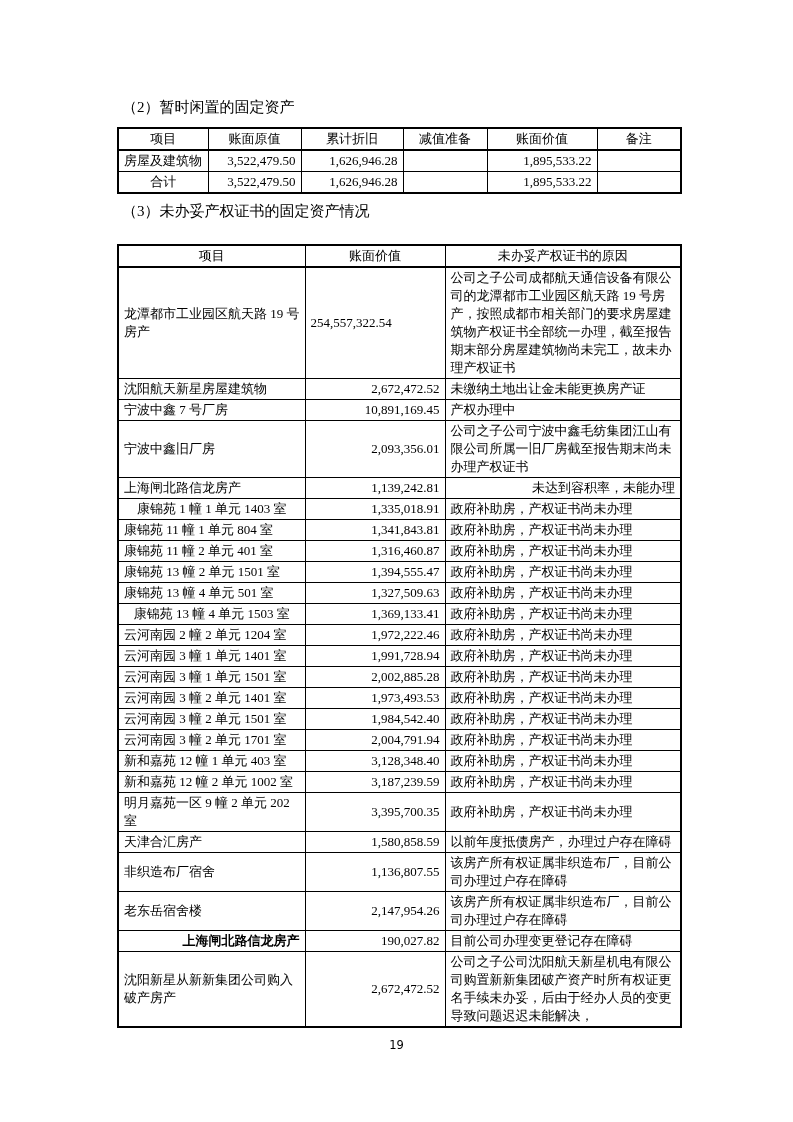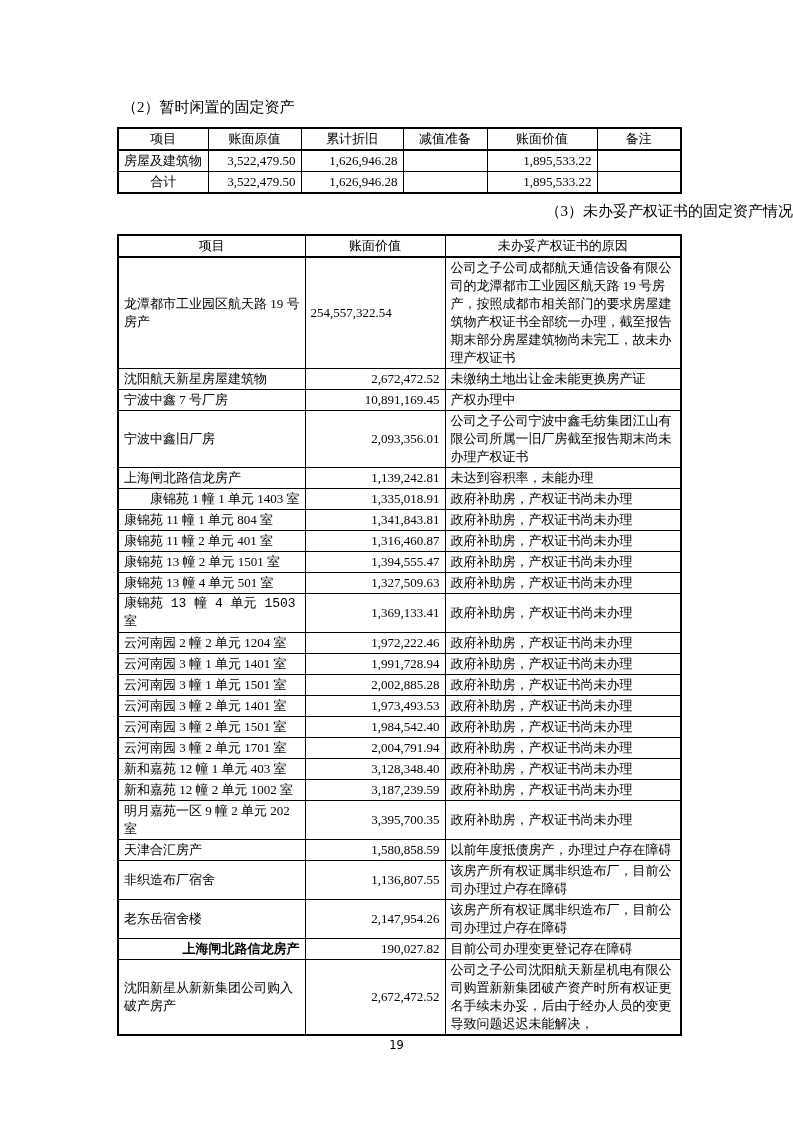--- a/index.html
+++ b/index.html
@@ -19,22 +19,21 @@
     padding-top: 97px;
   }
   .section-title {
     margin: 0 0 10px 122px;
     font-size: 15px;
     line-height: 20px;
     font-weight: normal;
   }
   .section-title.second {
     margin-top: 7px;
-    margin-bottom: 13px;
-    text-align: right;
+    margin-bottom: 23px;
   }
   table.doc-table {
     border-collapse: collapse;
     table-layout: fixed;
     margin-left: 117px;
     width: 563px;
     font-size: 13px;
     border: 2px solid #000;
   }
   table.doc-table th,
@@ -142,24 +141,24 @@
           <td style="text-align: left;">产权办理中</td>
         </tr>
         <tr>
           <td style="text-align: left;">宁波中鑫旧厂房</td>
           <td style="text-align: right;">2,093,356.01</td>
           <td style="text-align: left;">公司之子公司宁波中鑫毛纺集团江山有限公司所属一旧厂房截至报告期末尚未办理产权证书</td>
         </tr>
         <tr>
           <td style="text-align: left;">上海闸北路信龙房产</td>
           <td style="text-align: right;">1,139,242.81</td>
-          <td style="text-align: left;">未达到容积率，未能办理</td>
-        </tr>
-        <tr>
-          <td style="text-align: right;">康锦苑 1 幢 1 单元 1403 室</td>
+          <td style="text-align: right;">未达到容积率，未能办理</td>
+        </tr>
+        <tr>
+          <td style="text-align: center;">康锦苑 1 幢 1 单元 1403 室</td>
           <td style="text-align: right;">1,335,018.91</td>
           <td style="text-align: left;">政府补助房，产权证书尚未办理</td>
         </tr>
         <tr>
           <td style="text-align: left;">康锦苑 11 幢 1 单元 804 室</td>
           <td style="text-align: right;">1,341,843.81</td>
           <td style="text-align: left;">政府补助房，产权证书尚未办理</td>
         </tr>
         <tr>
           <td style="text-align: left;">康锦苑 11 幢 2 单元 401 室</td>
@@ -170,21 +169,21 @@
           <td style="text-align: left;">康锦苑 13 幢 2 单元 1501 室</td>
           <td style="text-align: right;">1,394,555.47</td>
           <td style="text-align: left;">政府补助房，产权证书尚未办理</td>
         </tr>
         <tr>
           <td style="text-align: left;">康锦苑 13 幢 4 单元 501 室</td>
           <td style="text-align: right;">1,327,509.63</td>
           <td style="text-align: left;">政府补助房，产权证书尚未办理</td>
         </tr>
         <tr>
-          <td style="text-align: left; font-family: Liberation Mono, monospace;">康锦苑 13 幢 4 单元 1503 室</td>
+          <td style="text-align: center;">康锦苑 13 幢 4 单元 1503 室</td>
           <td style="text-align: right;">1,369,133.41</td>
           <td style="text-align: left;">政府补助房，产权证书尚未办理</td>
         </tr>
         <tr>
           <td style="text-align: left;">云河南园 2 幢 2 单元 1204 室</td>
           <td style="text-align: right;">1,972,222.46</td>
           <td style="text-align: left;">政府补助房，产权证书尚未办理</td>
         </tr>
         <tr>
           <td style="text-align: left;">云河南园 3 幢 1 单元 1401 室</td>

